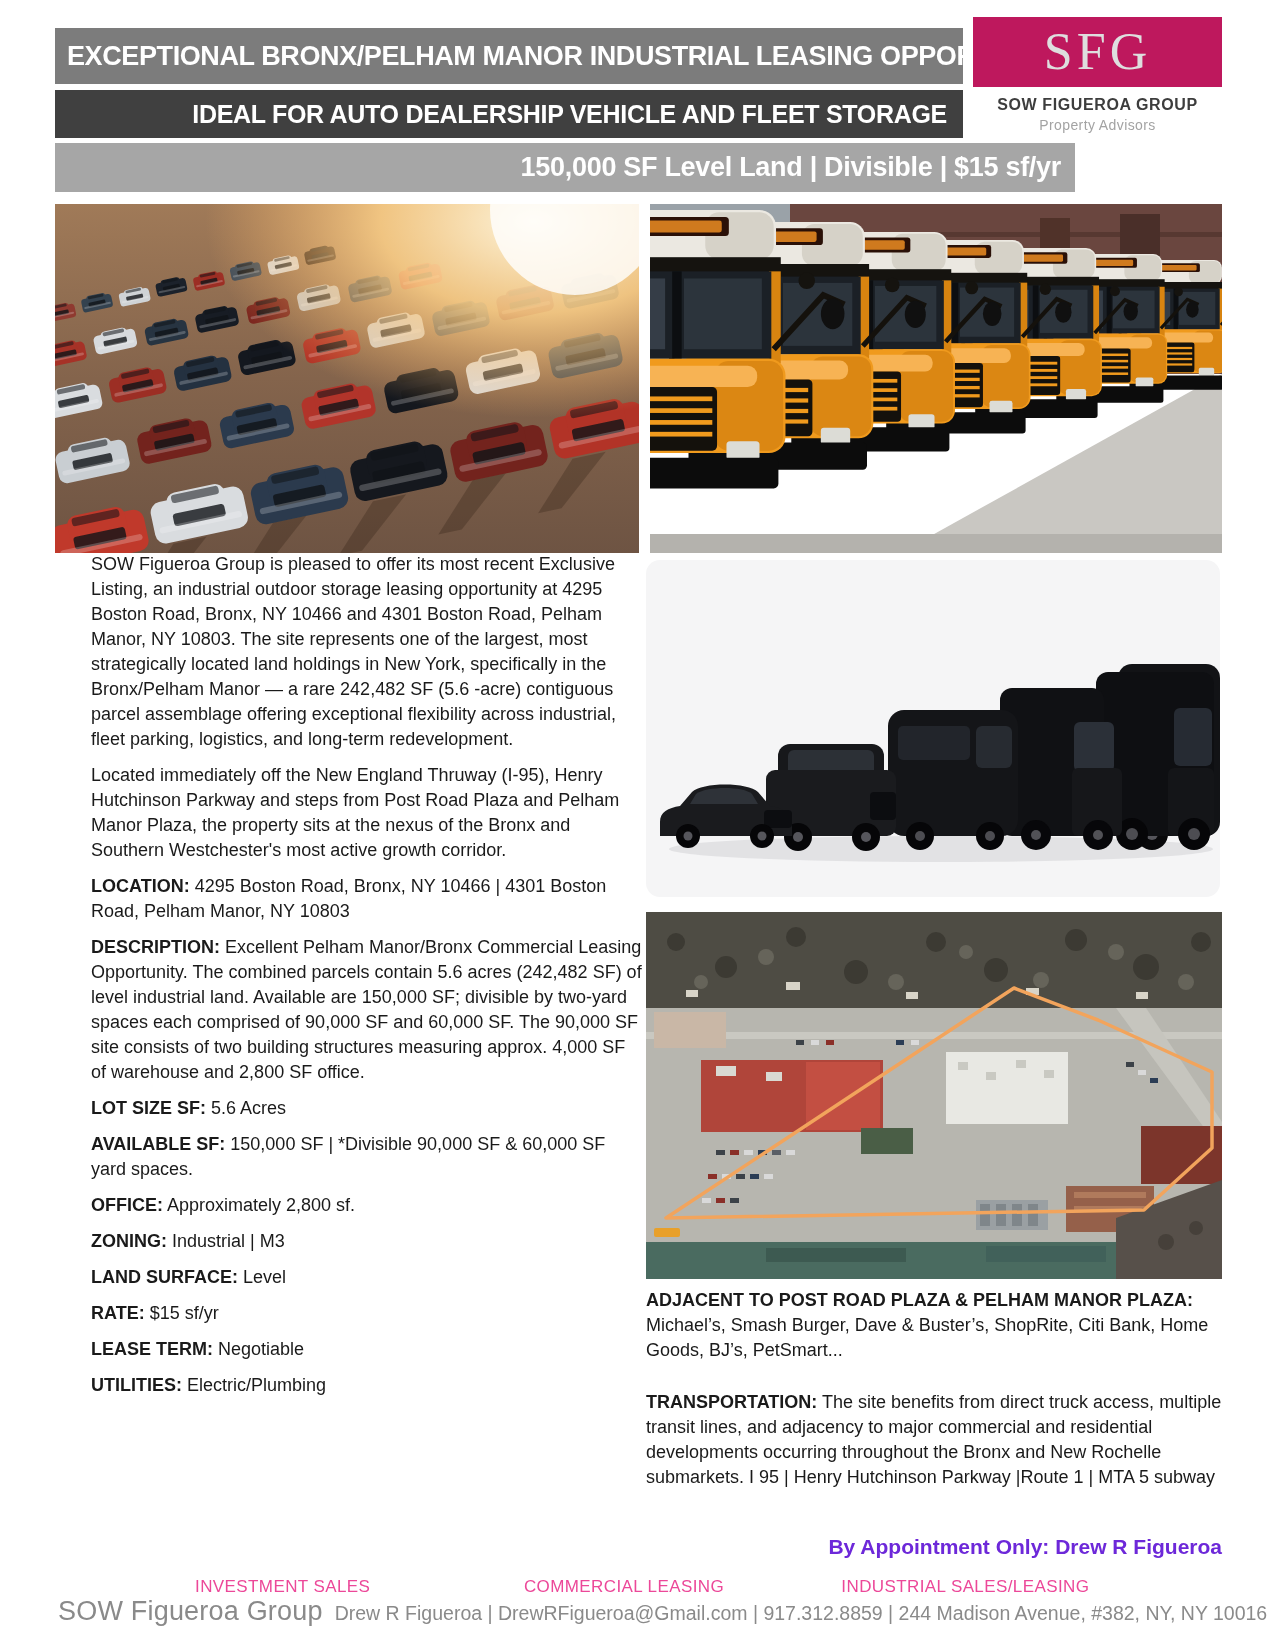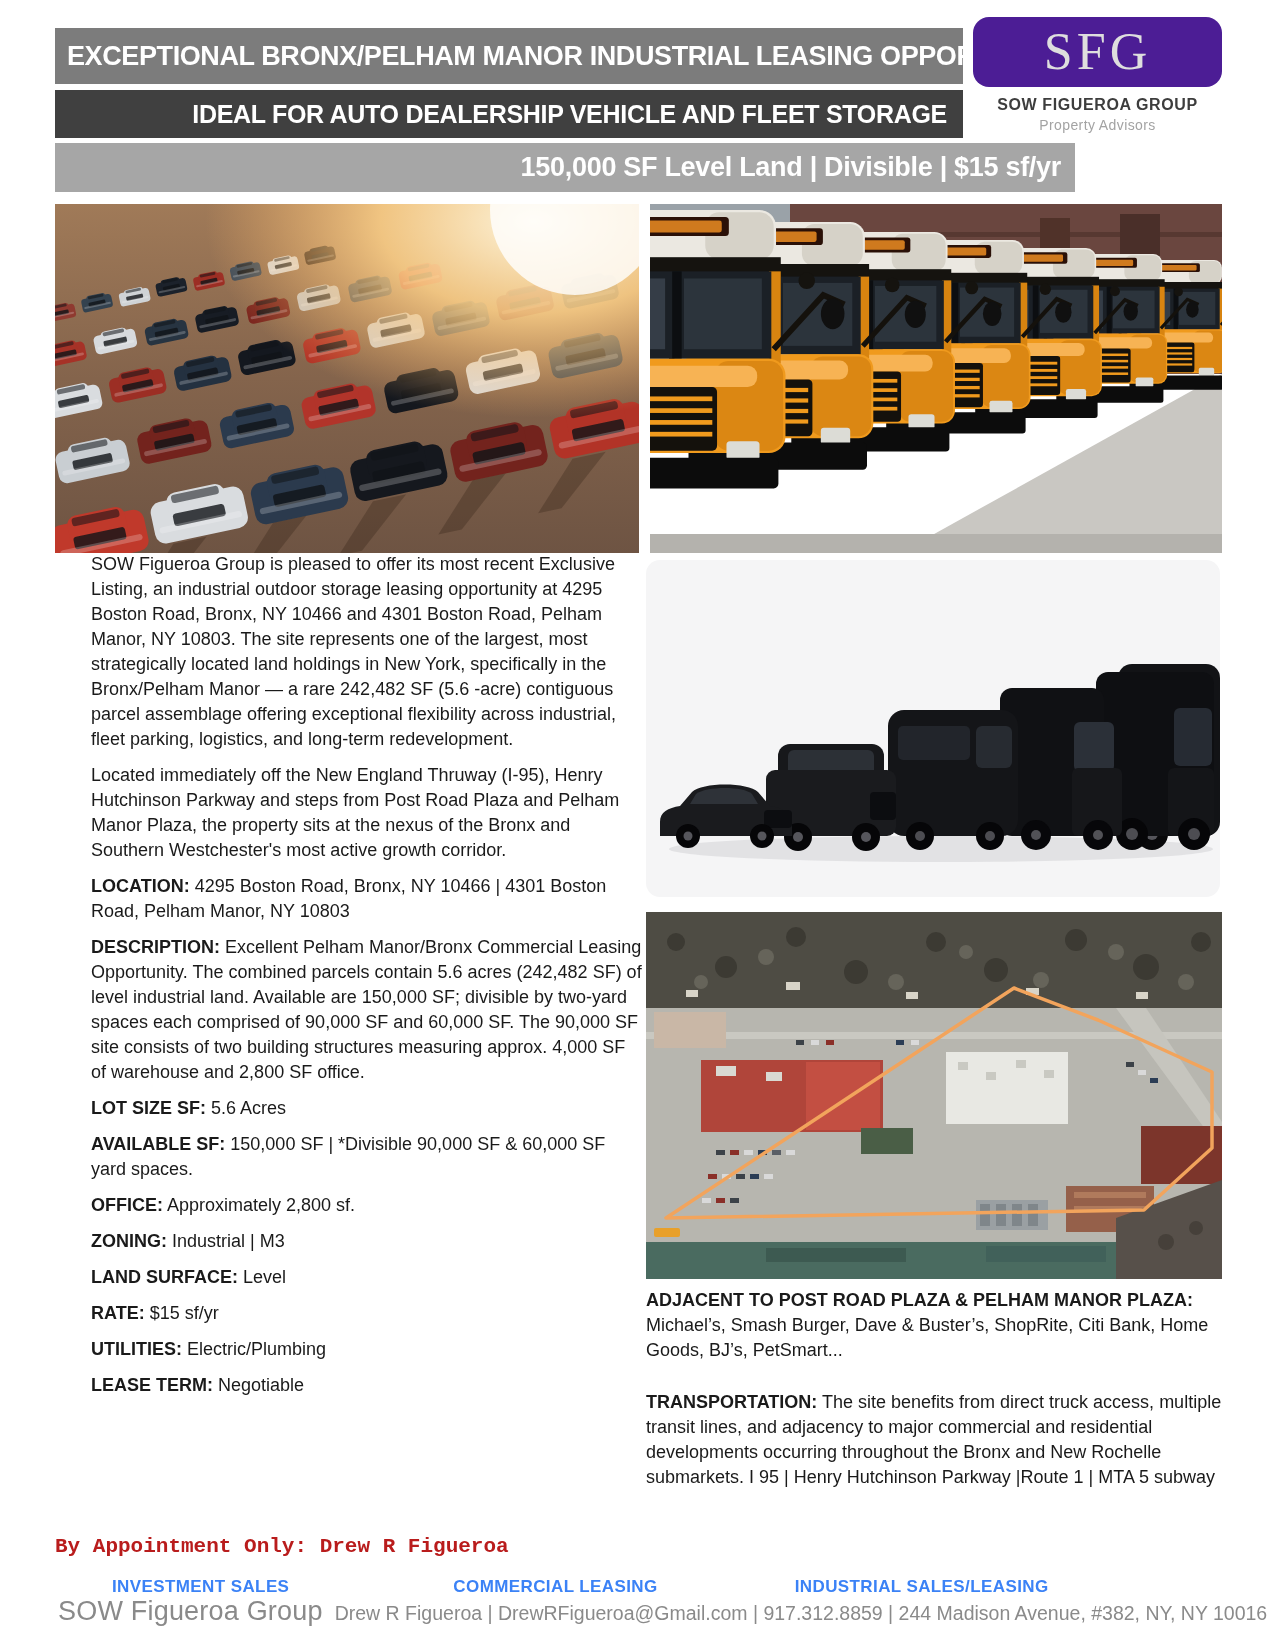--- a/index.html
+++ b/index.html
@@ -7,47 +7,47 @@
         font-family:"Liberation Sans",sans-serif;color:#1a1a1a;}
   
   .bar{position:absolute;color:#ffffff;font-weight:700;overflow:hidden;white-space:nowrap;}
   .bar1{left:55px;top:28px;width:908px;height:56px;background:#7c7c7c;
         font-size:27px;line-height:56px;padding-left:12px;box-sizing:border-box;letter-spacing:-0.4px;}
   .bar2{left:55px;top:90px;width:908px;height:48px;background:#404040;
         font-size:25px;line-height:48px;text-align:right;padding-right:16px;box-sizing:border-box;letter-spacing:-0.3px;}
   .bar3{left:55px;top:143px;width:1020px;height:49px;background:#a6a6a6;
         font-size:27px;line-height:49px;text-align:right;padding-right:14px;box-sizing:border-box;letter-spacing:-0.3px;}
   
-  .logo-black{position:absolute;left:973px;top:17px;width:249px;height:70px;background:#4c1d95;
-        display:flex;align-items:center;justify-content:center;border-radius:16px;}
+  .logo-black{position:absolute;left:973px;top:17px;width:249px;height:70px;background:#be185d;
+        display:flex;align-items:center;justify-content:center;}
   .logo-sfg{font-family:"Liberation Serif",serif;font-size:52px;color:#dedede;letter-spacing:4px;line-height:1;}
   .logo-white{position:absolute;left:973px;top:87px;width:249px;height:54px;background:#ffffff;
         display:flex;flex-direction:column;align-items:center;justify-content:center;gap:3px;}
   .logo-name{font-size:16px;font-weight:700;color:#3d3d3d;letter-spacing:0.6px;white-space:nowrap;}
   .logo-tag{font-size:14px;color:#a3a3a3;letter-spacing:0.4px;}
   
   .photo{position:absolute;display:block;}
   .photo-left{left:55px;top:204px;width:584px;height:349px;}
   .photo-right{left:650px;top:204px;width:572px;height:349px;}
   
   .left-col{position:absolute;left:75px;top:552px;width:570px;font-size:18px;line-height:25px;}
   .left-col p{margin:0 0 11px 16px;}
   .left-col b{font-weight:700;}
   .right-col{position:absolute;left:646px;top:560px;width:576px;font-size:18px;line-height:25px;}
   .fleet-img{display:block;width:574px;height:337px;}
   .aerial-img{display:block;width:576px;height:367px;margin-top:15px;}
   .adjacent-para{margin:9px 0 0 0;}
   .transport-para{margin:27px 0 0 0;}
   .right-col b{font-weight:700;}
   
-  .appointment{position:absolute;left:55px;top:1535px;width:1167px;text-align:left;
-        font-size:21px;font-weight:600;color:#b91c1c;font-family:Liberation Mono, monospace;}
+  .appointment{position:absolute;left:55px;top:1535px;width:1167px;text-align:right;
+        font-size:21px;font-weight:600;color:#6d28d9;}
   .services{position:absolute;left:112px;top:1577px;width:1024px;display:grid;
         grid-template-columns:1fr 1fr 1fr;}
-  .services div{text-align:left;font-size:17px;color:#3b82f6;letter-spacing:0.4px;font-weight:700;}
+  .services div{text-align:center;font-size:17px;color:#ec4899;letter-spacing:0.4px;font-weight:400;}
   .contact-line{position:absolute;left:58px;top:1596px;width:1167px;display:flex;
         align-items:baseline;gap:12px;white-space:nowrap;}
   .contact-company{font-size:27px;color:#8a8a8a;font-weight:500;letter-spacing:0.2px;}
   .contact-rest{font-size:19.5px;color:#8a8a8a;}
 </style>
 </head>
 <body>
 
 <div class="page">
 
@@ -221,22 +221,22 @@
     <p>SOW Figueroa Group is pleased to offer its most recent Exclusive Listing, an industrial outdoor storage leasing opportunity at 4295 Boston Road, Bronx, NY 10466 and 4301 Boston Road, Pelham Manor, NY 10803. The site represents one of the largest, most strategically located land holdings in New York, specifically in the Bronx/Pelham Manor — a rare 242,482 SF (5.6 -acre) contiguous parcel assemblage offering exceptional flexibility across industrial, fleet parking, logistics, and long-term redevelopment.</p>
     <p>Located immediately off the New England Thruway (I-95), Henry Hutchinson Parkway and steps from Post Road Plaza and Pelham Manor Plaza, the property sits at the nexus of the Bronx and Southern Westchester's most active growth corridor.</p>
     <p class="detail"><b>LOCATION:</b><span> 4295 Boston Road, Bronx, NY 10466 | 4301 Boston Road, Pelham Manor, NY 10803</span></p>
     <p class="detail"><b>DESCRIPTION:</b><span> Excellent Pelham Manor/Bronx Commercial Leasing Opportunity. The combined parcels contain 5.6 acres (242,482 SF) of level industrial land. Available are 150,000 SF; divisible by two-yard spaces each comprised of 90,000 SF and 60,000 SF. The 90,000 SF site consists of two building structures measuring approx. 4,000 SF of warehouse and 2,800 SF office.</span></p>
     <p class="detail"><b>LOT SIZE SF:</b><span> 5.6 Acres</span></p>
     <p class="detail"><b>AVAILABLE SF:</b><span> 150,000 SF | *Divisible 90,000 SF &amp; 60,000 SF yard spaces.</span></p>
     <p class="detail"><b>OFFICE:</b><span> Approximately 2,800 sf.</span></p>
     <p class="detail"><b>ZONING:</b><span> Industrial | M3</span></p>
     <p class="detail"><b>LAND SURFACE:</b><span> Level</span></p>
     <p class="detail"><b>RATE:</b><span> $15 sf/yr</span></p>
+    <p class="detail"><b>LEASE TERM:</b><span> Negotiable</span></p>
     <p class="detail"><b>UTILITIES:</b><span> Electric/Plumbing</span></p>
-    <p class="detail"><b>LEASE TERM:</b><span> Negotiable</span></p>
   </div>
 
   <div class="right-col">
 
     <svg class="fleet-img" viewBox="0 0 574 337" preserveAspectRatio="none">
       <rect x="0" y="0" width="574" height="337" rx="14" fill="#f5f5f6"></rect>
       <ellipse cx="295" cy="289" rx="272" ry="13" fill="#e2e2e4"></ellipse>
 
       <rect x="472" y="104" width="102" height="172" rx="14" fill="#121316"></rect>
       <rect x="524" y="138" width="44" height="74" rx="8" fill="#30353c"></rect>

